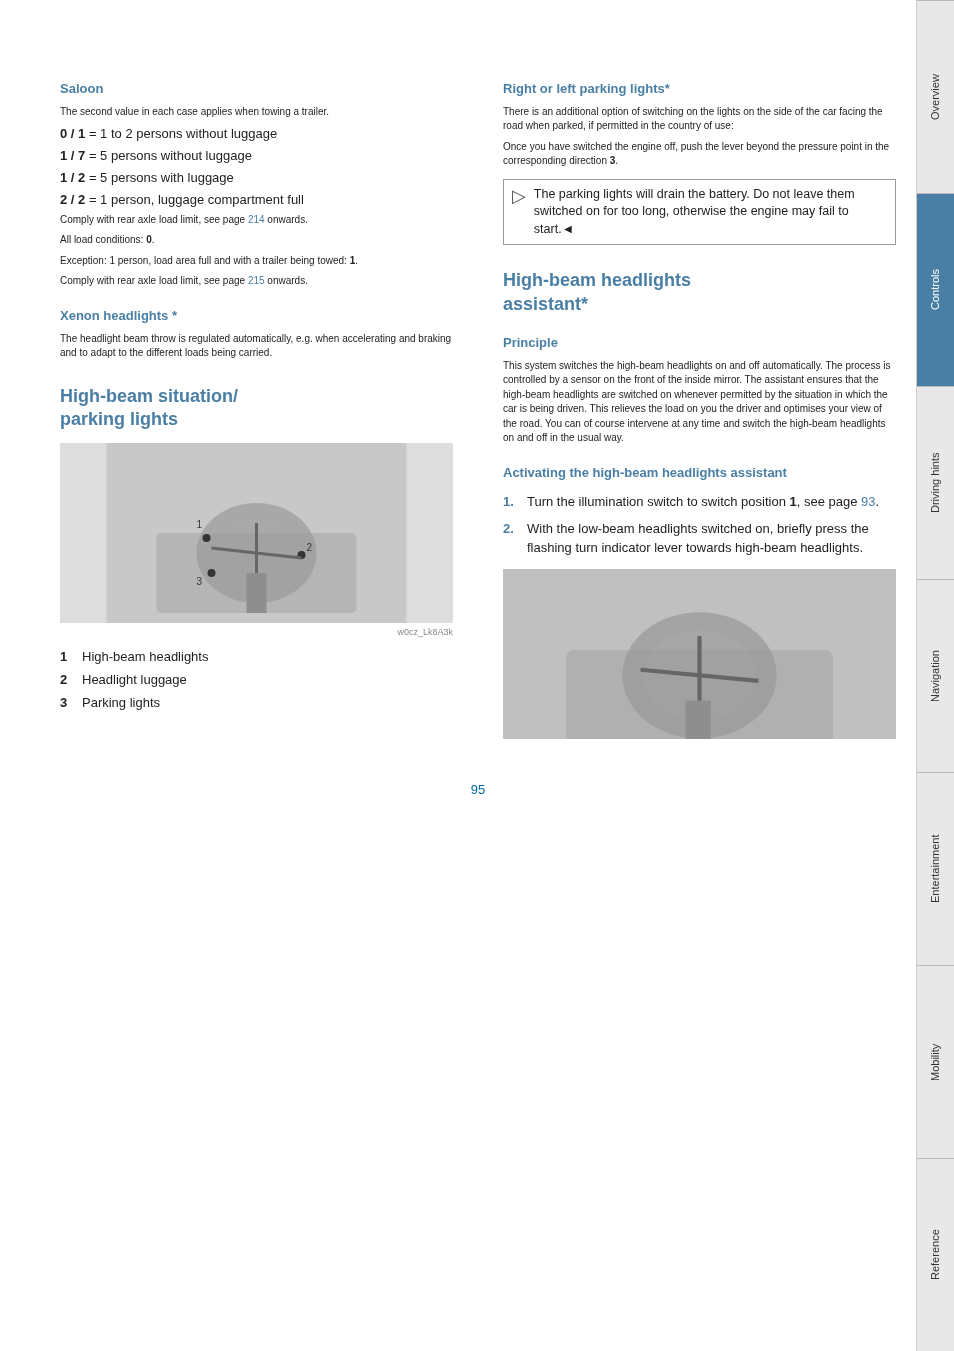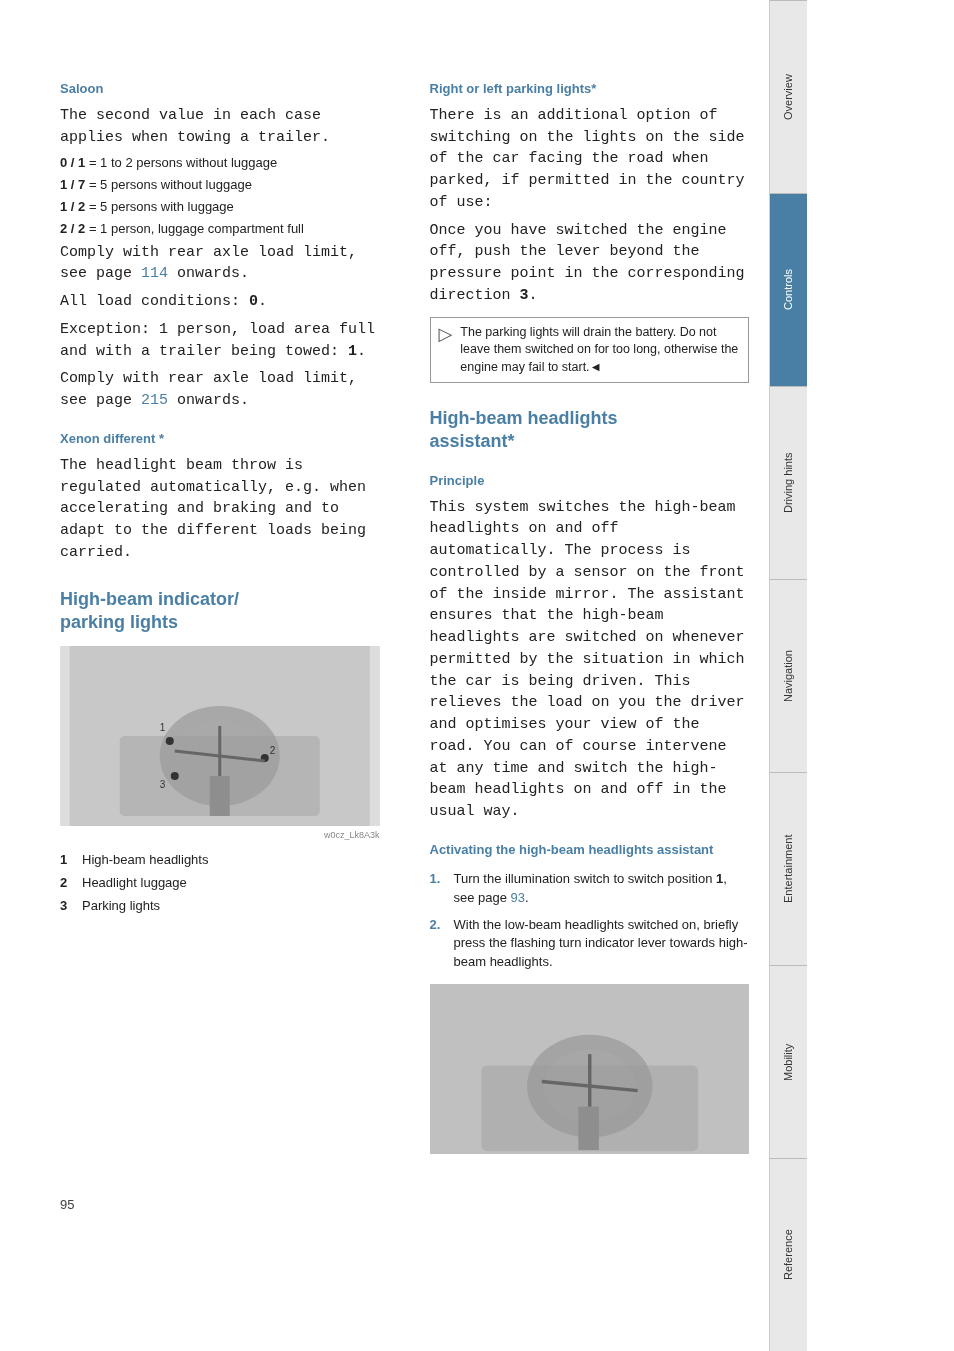--- a/index.html
+++ b/index.html
@@ -7,21 +7,21 @@
       font-family: Arial, Helvetica, sans-serif;
       font-size: 13px;
       line-height: 1.45;
       color: #222;
       background: #fff;
       width: 954px;
       min-height: 1351px;
     }
     .page-wrapper {
       display: flex;
-      width: 807px;
+      width: 954px;
       min-height: 1351px;
     }
     .main-content {
       flex: 1;
       padding: 80px 20px 40px 60px;
       display: flex;
       flex-direction: column;
     }
     .two-col {
       display: flex;
@@ -40,23 +40,22 @@
       font-size: 13px;
       font-weight: bold;
       margin-bottom: 6px;
       margin-top: 18px;
     }
     .section-heading:first-child {
       margin-top: 0;
     }
     p {
       margin-bottom: 6px;
-      font-size: 15px;
+      font-size: 10px;
       line-height: 1.45;
-      font-family: Liberation Mono, monospace;
     }
     .list-item {
       font-size: 13px;
       margin-bottom: 3px;
       padding-left: 0;
     }
     .bold-label {
       font-weight: bold;
     }
     .major-heading {
@@ -122,23 +121,24 @@
       gap: 8px;
       margin-bottom: 8px;
       font-size: 13px;
     }
     .step-num {
       font-weight: bold;
       color: #4a7fa5;
       min-width: 16px;
     }
     .page-num-area {
+      text-align: center;
       margin-top: 30px;
       font-size: 13px;
-      color: #404040;
+      color: #0369a1;
     }
     .link-blue {
       color: #4a7fa5;
       text-decoration: none;
     }
     
     .right-sidebar {
       width: 38px;
       display: flex;
       flex-direction: column;
@@ -203,34 +203,34 @@
           <span class="bold-label">1 / 7</span>&nbsp;= 5 persons without luggage
         </div>
         <div class="list-item">
           <span class="bold-label">1 / 2</span>&nbsp;= 5 persons with luggage
         </div>
         <div class="list-item">
           <span class="bold-label">2 / 2</span>&nbsp;= 1 person, luggage compartment full
         </div>
 
         <p>
-          Comply with rear axle load limit, see page <a class="link-blue">114</a> onwards.
+          Comply with rear axle load limit, see page <a class="link-blue">214</a> onwards.
         </p>
 
         <p>All load conditions: <strong>0</strong>.</p>
         <p>Exception: 1 person, load area full and with a trailer being towed: <strong>1</strong>.</p>
         <p>
           Comply with rear axle load limit, see page <a class="link-blue">215</a> onwards.
         </p>
 
-        <div class="section-heading">Xenon different *</div>
+        <div class="section-heading">Xenon headlights *</div>
         <p>The headlight beam throw is regulated automatically, e.g. when accelerating and braking and to adapt to the different loads being carried.</p>
 
         <div class="major-heading">
-          <span>High-beam indicator/</span><br>
+          <span>High-beam situation/</span><br>
           <span>parking lights</span>
         </div>
 
         <div class="image-placeholder">
           <svg viewBox="0 0 300 180" xmlns="http://www.w3.org/2000/svg">
             <rect width="300" height="180" fill="#c8c8c8"></rect>
 
             <ellipse cx="150" cy="110" rx="60" ry="50" fill="#888" opacity="0.5"></ellipse>
             <ellipse cx="150" cy="110" rx="45" ry="35" fill="#aaa" opacity="0.6"></ellipse>
 

